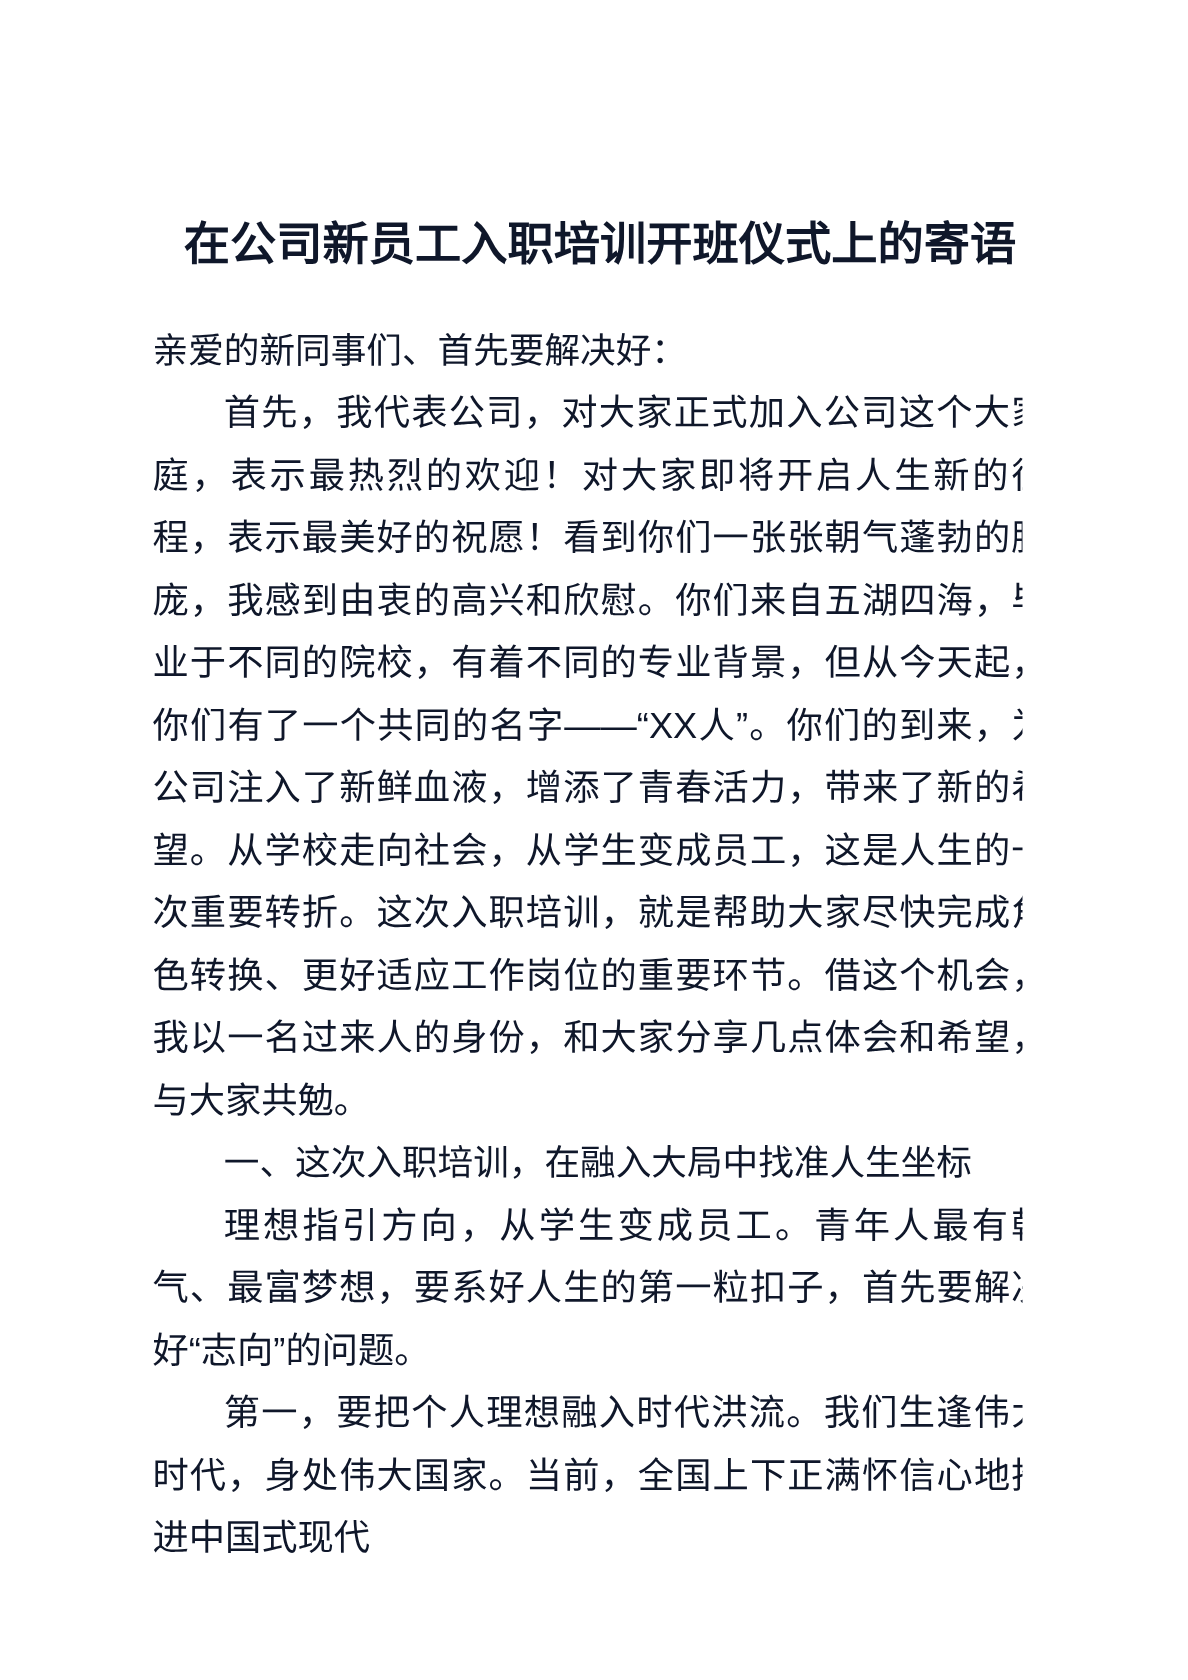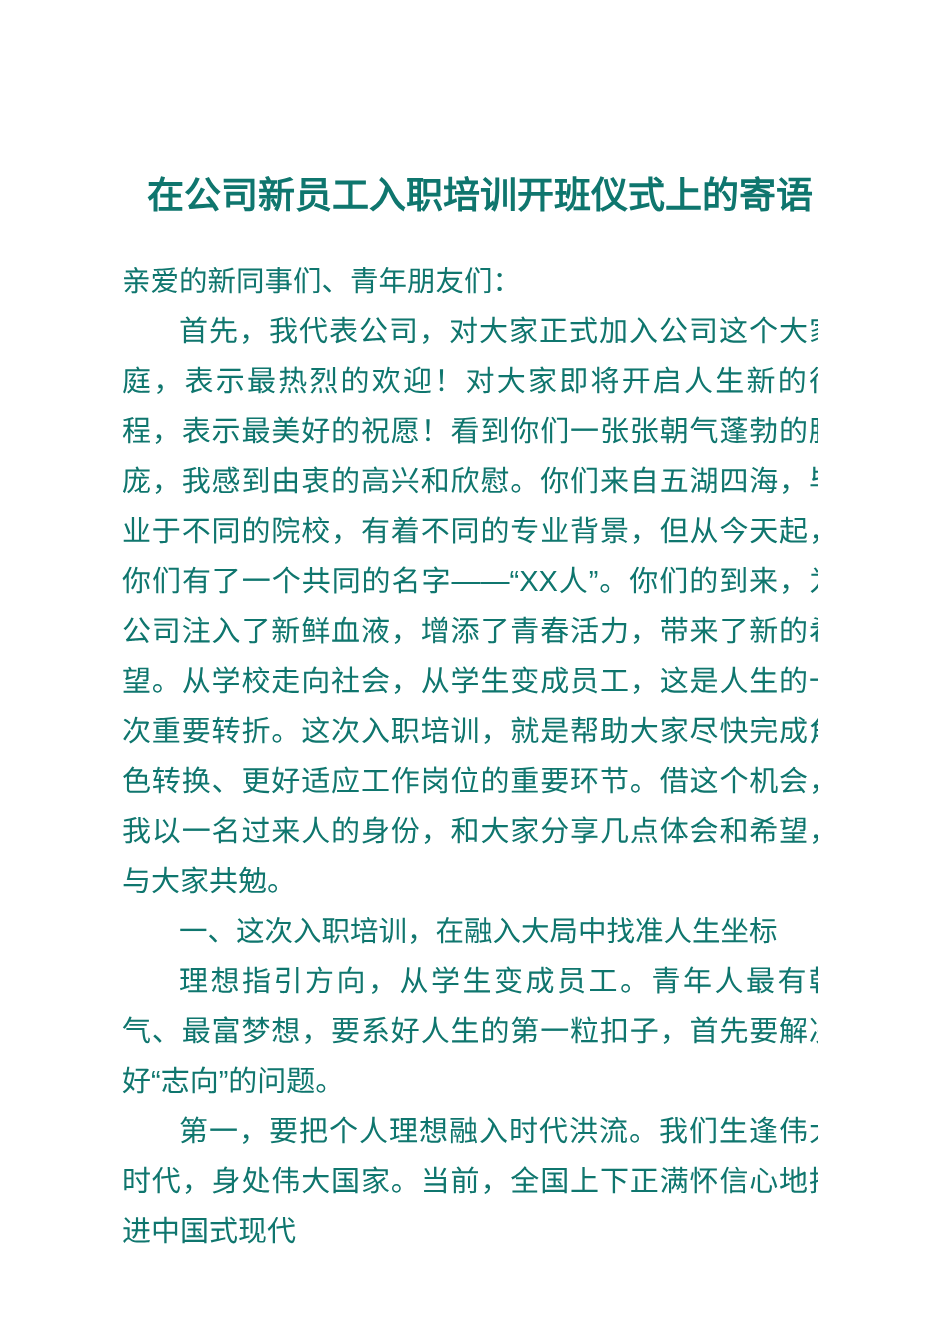--- a/index.html
+++ b/index.html
@@ -10,21 +10,21 @@
   }
 
   .page {
     position: relative;
     width: 818px;
     height: 1344px;
     background: #ffffff;
     overflow: hidden;
     box-sizing: border-box;
     font-family: "Liberation Sans", "DejaVu Sans", sans-serif;
-    color: #0f766e;
+    color: #0f172a;
     -webkit-font-smoothing: antialiased;
   }
 
   .content {
     position: absolute;
     left: 122px;
     top: 0;
     width: 716px;
   }
 
@@ -75,21 +75,21 @@
   }
 </style>
 </head>
 <body>
 
 <div class="page">
   <div class="content">
 
     <h1 class="doc-title">在公司新员工入职培训开班仪式上的寄语</h1>
 
-    <p class="salutation">亲爱的新同事们、青年朋友们：</p>
+    <p class="salutation">亲爱的新同事们、首先要解决好：</p>
 
     <p class="body-par">首先，我代表公司，对大家正式加入公司这个大家庭，表示最热烈的欢迎！对大家即将开启人生新的征程，表示最美好的祝愿！看到你们一张张朝气蓬勃的脸庞，我感到由衷的高兴和欣慰。你们来自五湖四海，毕业于不同的院校，有着不同的专业背景，但从今天起，你们有了一个共同的名字——“XX人”。你们的到来，为公司注入了新鲜血液，增添了青春活力，带来了新的希望。从学校走向社会，从学生变成员工，这是人生的一次重要转折。这次入职培训，就是帮助大家尽快完成角色转换、更好适应工作岗位的重要环节。借这个机会，我以一名过来人的身份，和大家分享几点体会和希望，与大家共勉。</p>
 
     <p class="section-head">一、这次入职培训，在融入大局中找准人生坐标</p>
 
     <p class="body-par">理想指引方向，从学生变成员工。青年人最有朝气、最富梦想，要系好人生的第一粒扣子，首先要解决好“志向”的问题。</p>
 
     <p class="body-par clipped">第一，要把个人理想融入时代洪流。我们生逢伟大时代，身处伟大国家。当前，全国上下正满怀信心地推进中国式现代</p>
 
   </div>

